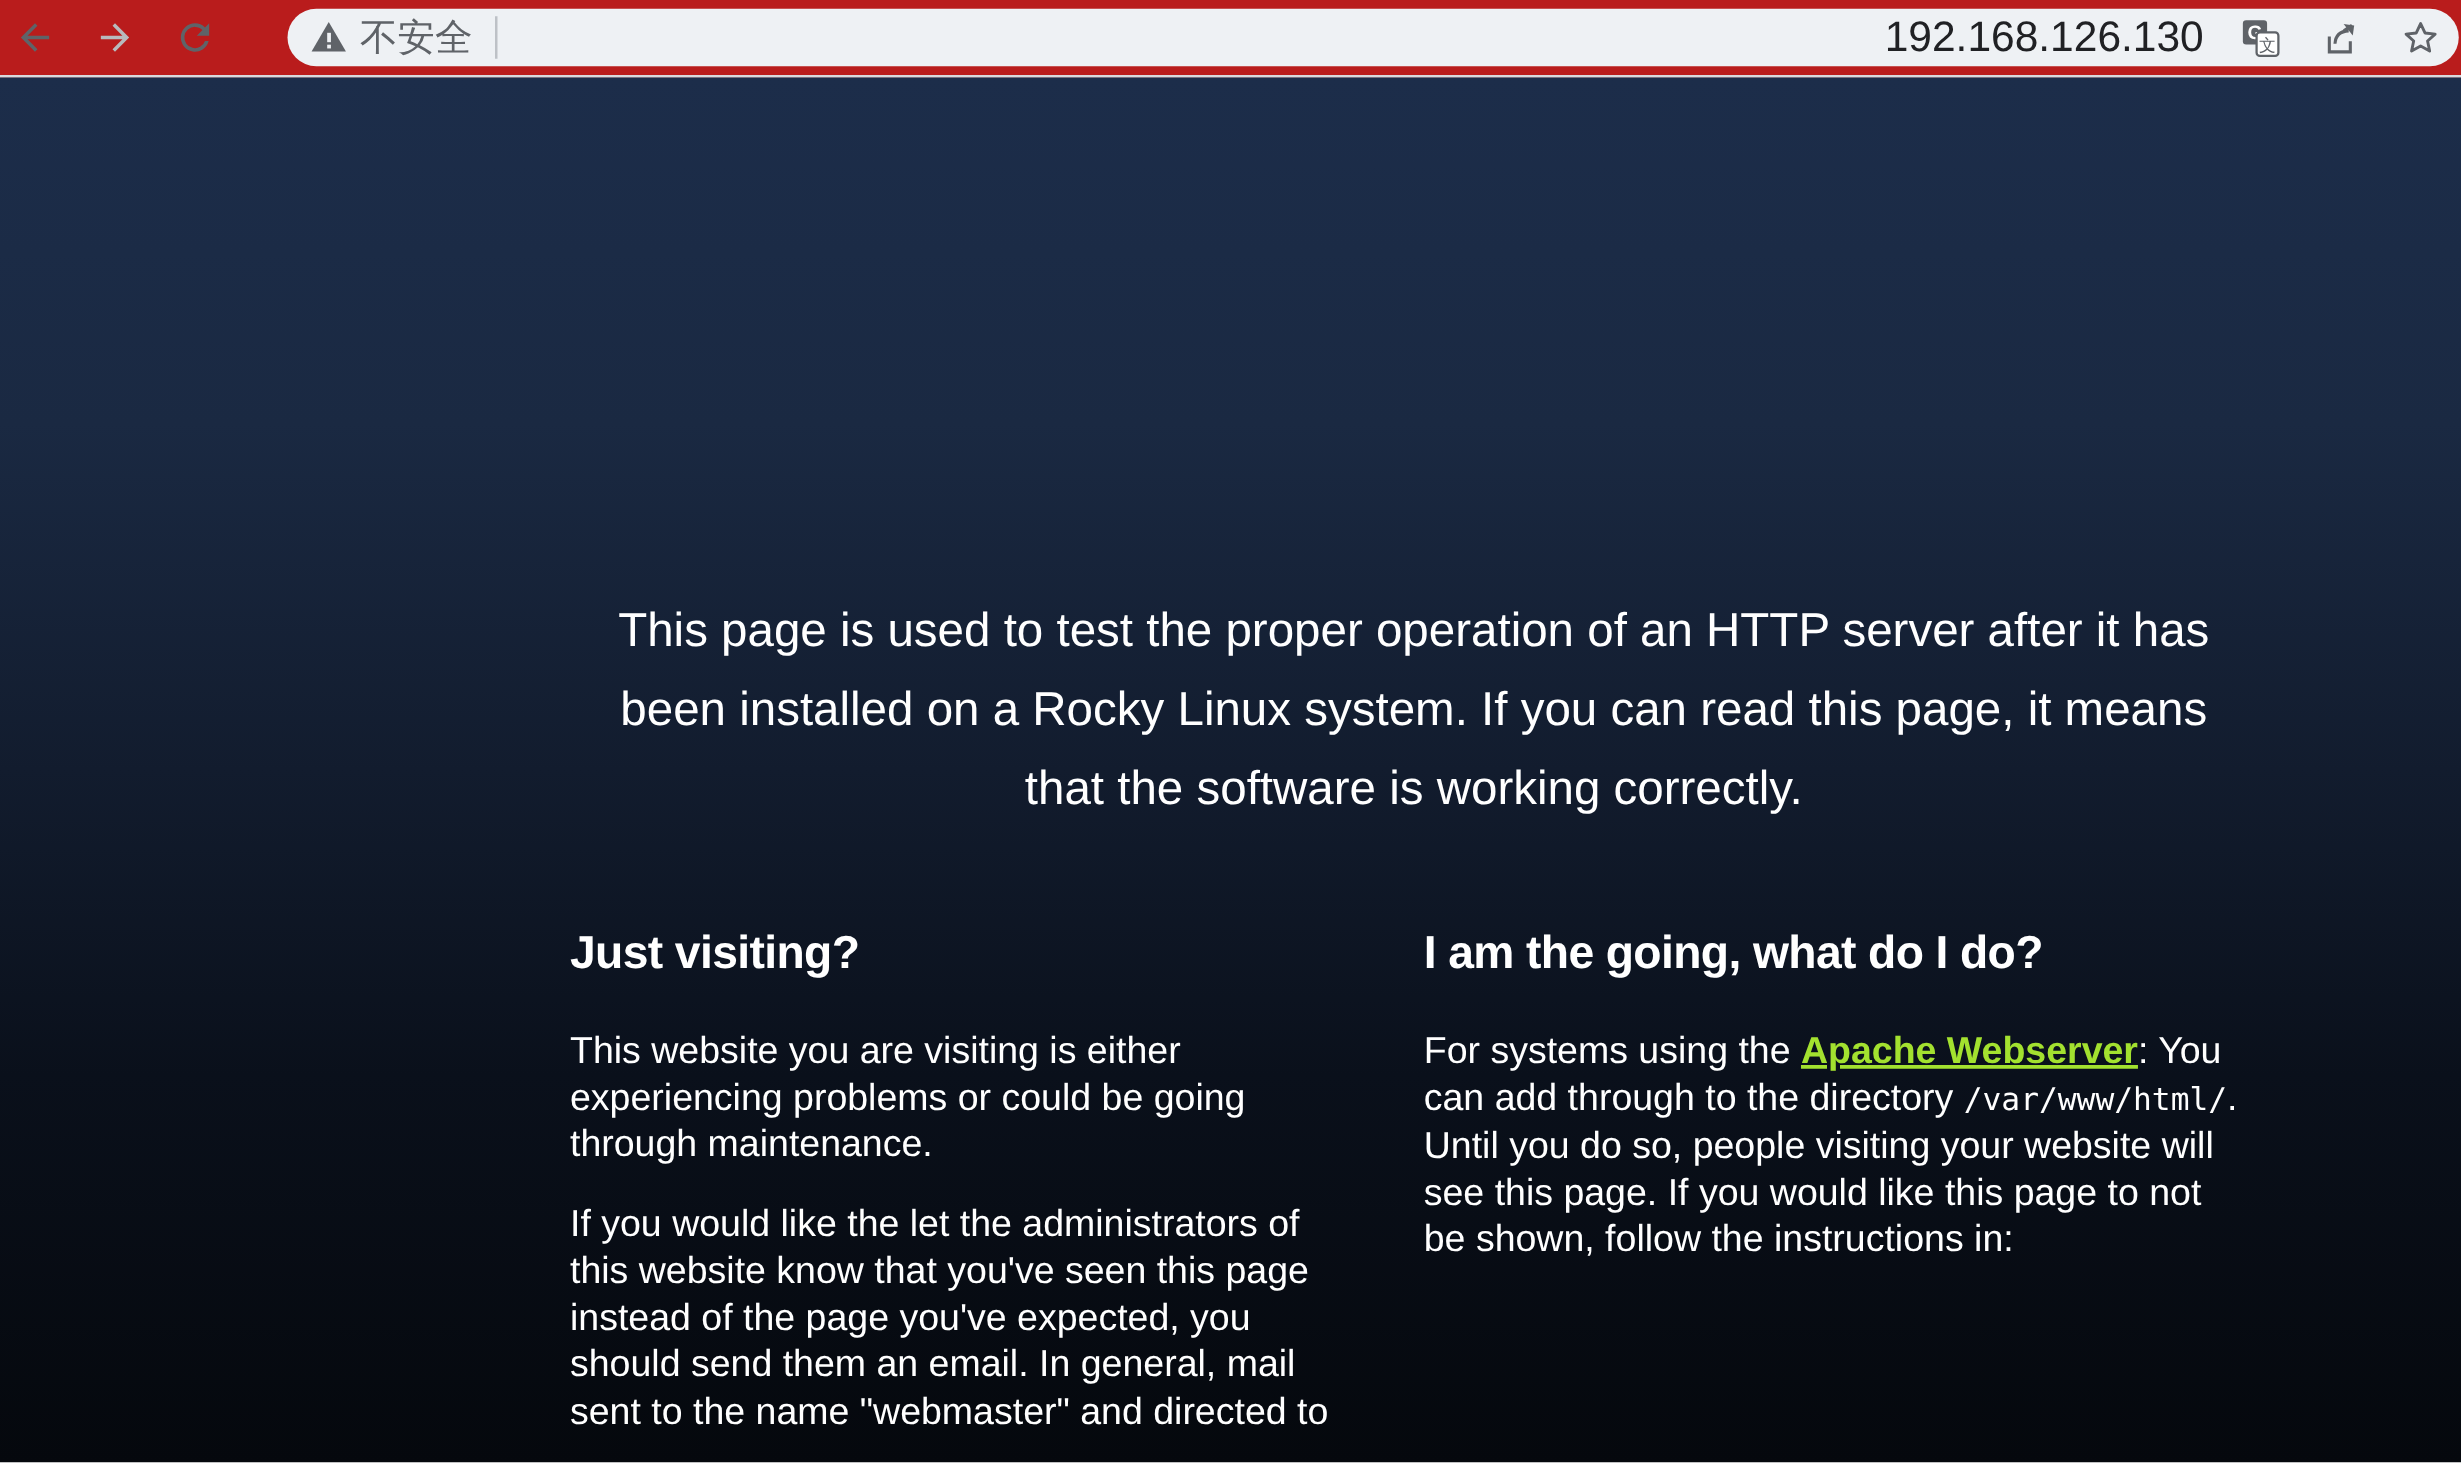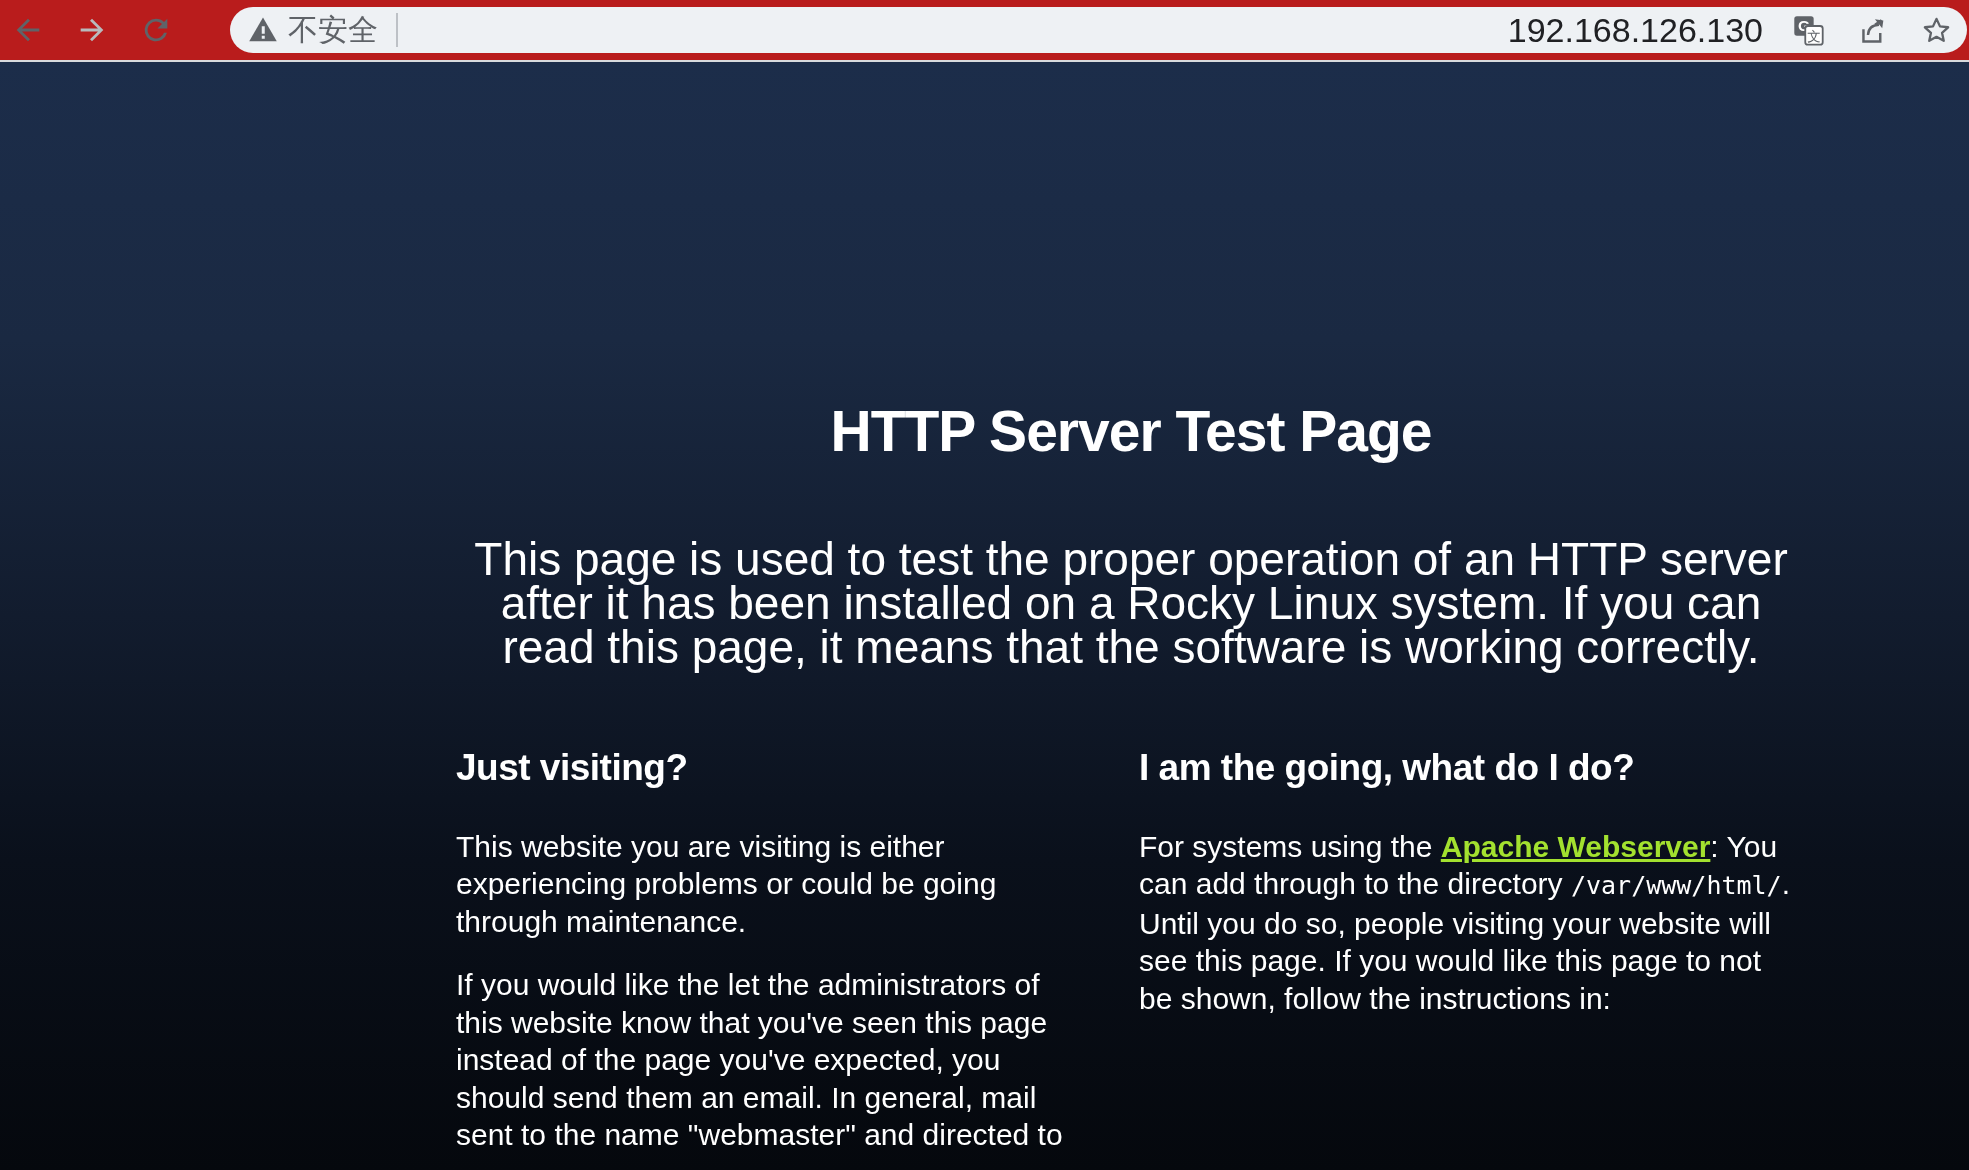--- a/index.html
+++ b/index.html
@@ -24,21 +24,21 @@
                justify-content:center; margin-left:26px; cursor:pointer; flex:0 0 auto; }
   .omni-icon svg { width:31px; height:31px; }
 
   
   .page { height:1108px; overflow:hidden; color:#ffffff;
           background:linear-gradient(180deg,#1c2d4a 0%, #1a2942 25%, #121c2e 50%,
                                      #0a101b 72%, #05080d 100%); }
   .main { width:1350px; margin-left:456px; padding-top:338px; }
   h1 { font-size:57px; font-weight:700; line-height:1.1; text-align:center;
        letter-spacing:-1px; }
-  .intro { width:1330px; margin:74px auto 0; font-size:46px; line-height:44px;
+  .intro { width:1330px; margin:74px auto 0; font-size:38px; line-height:63px;
            text-align:center; }
   .cols { display:flex; gap:57px; margin-top:80px; }
   .col-left  { flex:0 0 626px; width:626px; }
   .col-right { flex:0 0 654px; width:654px; }
   h2 { font-size:37px; font-weight:700; line-height:1; margin:0 0 42px;
        letter-spacing:-0.5px; }
   .col p { font-size:30px; line-height:37.5px; margin:0 0 26px; }
   code { font-family:"DejaVu Sans Mono", monospace; font-size:25px; }
   a.green-link { color:#a3e12f; font-weight:700; text-decoration:underline; cursor:pointer; }
   strong { font-weight:400; }
@@ -100,21 +100,20 @@
     <span class="omni-icon">
       <svg viewBox="0 0 24 24" width="31" height="31">
         <path d="M12 3l2.7 5.8 6.3.7-4.7 4.3 1.3 6.2L12 16.9 6.4 20l1.3-6.2L3 9.5l6.3-.7L12 3z" fill="none" stroke="#5f6368" stroke-width="1.8" stroke-linejoin="round"></path>
       </svg>
     </span>
   </div>
 </div>
 
 <div class="page">
   <div class="main">
-    <h1>HTTP Server Test Page</h1>
 
     <p class="intro">This page is used to test the proper operation of an HTTP server after it has been installed on a Rocky Linux system. If you can read this page, it means that the software is working correctly.</p>
 
     <div class="cols">
 
       <div class="col col-left">
         <h2>Just visiting?</h2>
         <p>This website you are visiting is either experiencing problems or could be going through maintenance.</p>
         <p>If you would like the let the administrators of this website know that you've seen this page instead of the page you've expected, you should send them an email. In general, mail sent to the name "webmaster" and directed to</p>
       </div>

